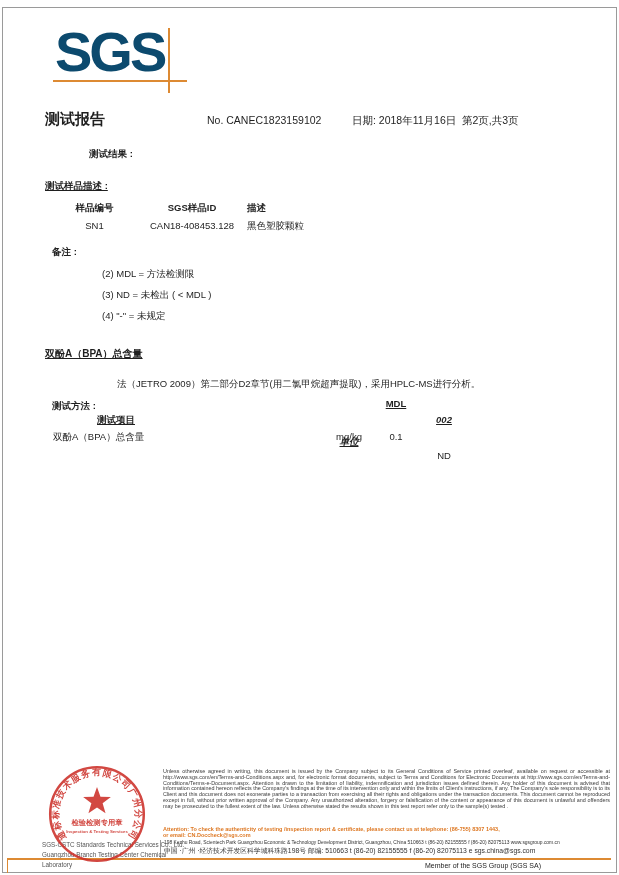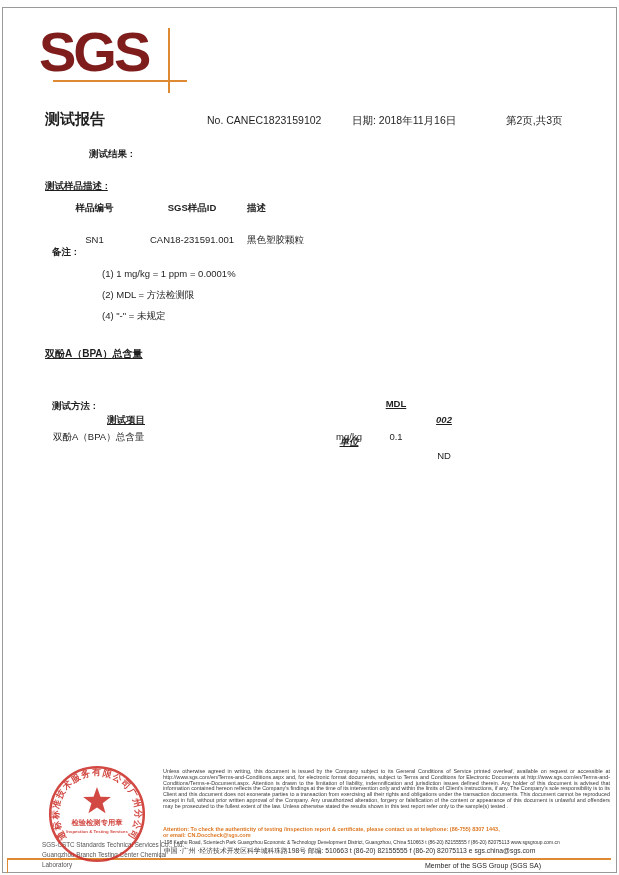--- a/index.html
+++ b/index.html
@@ -1,37 +1,37 @@
 <!DOCTYPE html>
 <html><head>
 <meta charset="utf-8">
 <style>
   html,body{margin:0;padding:0;background:#ffffff;}
   .page{position:relative;width:619px;height:875px;background:#fff;overflow:hidden;
         font-family:"Liberation Sans","DejaVu Sans",sans-serif;color:#1f1f1f;}
   .page-border{position:absolute;left:2px;right:2px;top:7px;bottom:2px;border:1px solid #9a9a9a;}
 
   
-  .logo-text{position:absolute;left:39px;top:24px;font-size:56px;line-height:1;font-weight:bold;
-             color:#7f1d1d;letter-spacing:-3px;}
+  .logo-text{position:absolute;left:55px;top:24px;font-size:56px;line-height:1;font-weight:bold;
+             color:#0c4a6e;letter-spacing:-3px;}
   .logo-vline{position:absolute;left:168px;top:28px;width:2px;height:65px;background:#dd8a33;}
   .logo-hline{position:absolute;left:53px;top:80px;width:134px;height:2px;background:#dd8a33;}
 
   
   .title{position:absolute;left:45px;top:110px;font-size:15px;font-weight:bold;}
   .report-no{position:absolute;left:207px;top:114px;font-size:10.5px;}
   .report-date{position:absolute;left:352px;top:114px;font-size:10.5px;}
-  .page-info{position:absolute;left:462px;top:114px;font-size:10.5px;margin-left:44px;}
+  .page-info{position:absolute;left:462px;top:114px;font-size:10.5px;}
 
   .label{font-size:9.5px;font-weight:bold;}
   .results-label{position:absolute;left:45px;top:148px;margin-left:44px;}
   .sample-heading{position:absolute;left:45px;top:180px;text-decoration:underline;}
 
   .sample-table{position:absolute;left:52px;top:202px;display:grid;
-                grid-template-columns:85px 110px 170px;row-gap:19px;font-size:9.5px;}
+                grid-template-columns:85px 110px 170px;row-gap:5px;font-size:9.5px;}
   .sample-table .hd{font-weight:bold;}
   .c{text-align:center;}
 
   .notes-label{position:absolute;left:52px;top:246px;}
   .notes{position:absolute;left:102px;top:263px;font-size:9.5px;line-height:21px;}
 
   .bpa-heading{position:absolute;left:45px;top:347px;font-size:10px;font-weight:bold;text-decoration:underline;}
   .method-label{position:absolute;left:52px;top:375px;margin-top:25px;}
   .method-text{position:absolute;left:117px;top:374px;width:450px;font-size:9.5px;line-height:19px;}
 
@@ -71,37 +71,38 @@
   <div class="page-info">第2页,共3页</div>
 
   <div class="label results-label">测试结果 :</div>
   <div class="label sample-heading">测试样品描述 :</div>
 
   <div class="sample-table">
     <div class="hd c">样品编号</div>
     <div class="hd c">SGS样品ID</div>
     <div class="hd">描述</div>
     <div class="c">SN1</div>
-    <div class="c">CAN18-231591.001</div>
+    <div class="c">CAN18-408453.128</div>
     <div>黑色塑胶颗粒</div>
   </div>
 
   <div class="label notes-label">备注 :</div>
   <div class="notes">
-    <div>(1) 1 mg/kg = 1 ppm = 0.0001%</div>
     <div>(2) MDL = 方法检测限</div>
+    <div>(3) ND = 未检出 ( &lt; MDL )</div>
     <div>(4) "-" = 未规定</div>
   </div>
 
   <div class="bpa-heading">双酚A（BPA）总含量</div>
   <div class="label method-label">测试方法 :</div>
   <div class="method-text">
+    <div>法（JETRO 2009）第二部分D2章节(用二氯甲烷超声提取)，采用HPLC-MS进行分析。</div>
   </div>
 
-  <div class="tt tt-hd" style="left:68px;top:414px;padding-left:39px;">测试项目</div>
+  <div class="tt tt-hd" style="left:58px;top:414px;padding-left:39px;">测试项目</div>
   <div class="tt tt-hd it c" style="left:334px;top:436px;width:30px;">单位</div>
   <div class="tt tt-hd c" style="left:382px;top:398px;width:28px;text-decoration:underline;">MDL</div>
   <div class="tt tt-hd it c" style="left:430px;top:414px;width:28px;">002</div>
   <div class="tt" style="left:53px;top:431px;">双酚A（BPA）总含量</div>
   <div class="tt c" style="left:332px;top:431px;width:34px;">mg/kg</div>
   <div class="tt c" style="left:382px;top:431px;width:28px;">0.1</div>
   <div class="tt c" style="left:430px;top:431px;width:28px;margin-top:19px;">ND</div>
 
   <div class="legal">Unless otherwise agreed in writing, this document is issued by the Company subject to its General Conditions of Service printed overleaf, available on request or accessible at http://www.sgs.com/en/Terms-and-Conditions.aspx and, for electronic format documents, subject to Terms and Conditions for Electronic Documents at http://www.sgs.com/en/Terms-and-Conditions/Terms-e-Document.aspx. Attention is drawn to the limitation of liability, indemnification and jurisdiction issues defined therein. Any holder of this document is advised that information contained hereon reflects the Company's findings at the time of its intervention only and within the limits of Client's instructions, if any. The Company's sole responsibility is to its Client and this document does not exonerate parties to a transaction from exercising all their rights and obligations under the transaction documents. This document cannot be reproduced except in full, without prior written approval of the Company. Any unauthorized alteration, forgery or falsification of the content or appearance of this document is unlawful and offenders may be prosecuted to the fullest extent of the law. Unless otherwise stated the results shown in this test report refer only to the sample(s) tested .</div>
   <div class="attention">

